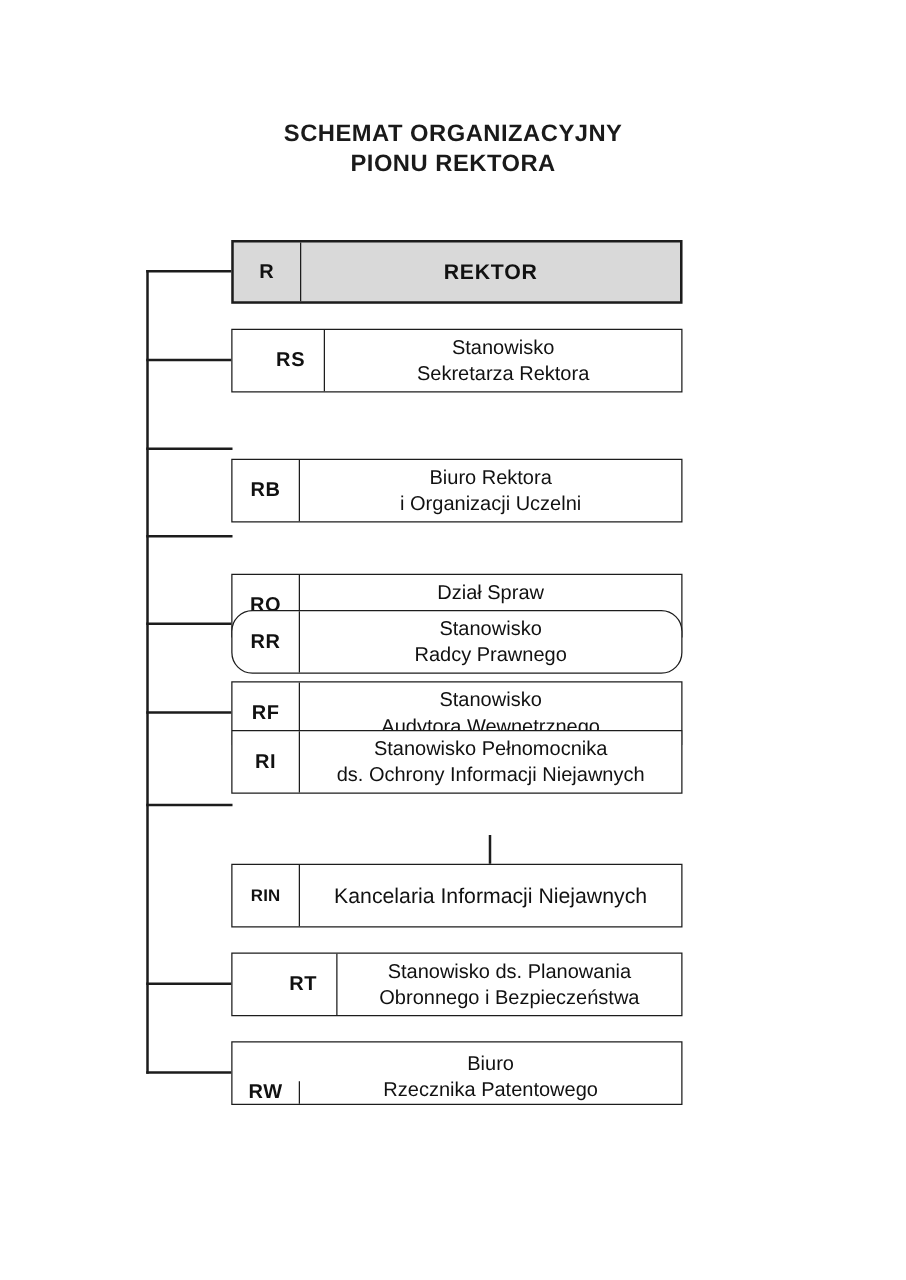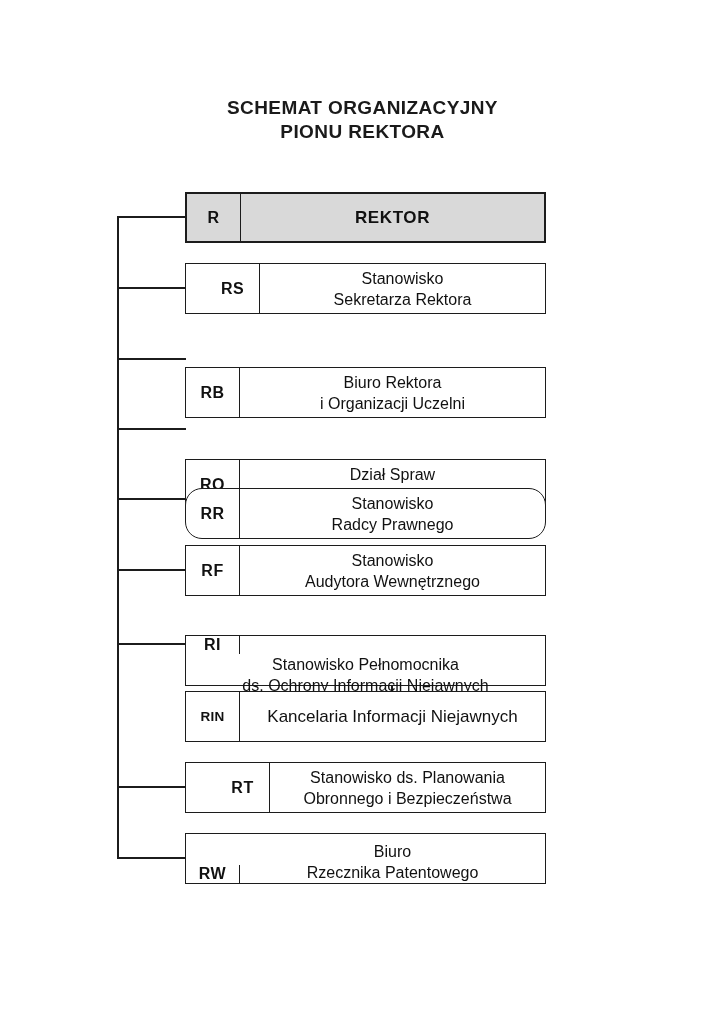--- a/index.html
+++ b/index.html
@@ -125,21 +125,21 @@
   </div>
 
   <div class="unit" style="top:545px;">
     <div class="code">RF</div>
     <div class="label">
       <span>Stanowisko</span>
       <span>Audytora Wewnętrznego</span>
     </div>
   </div>
 
-  <div class="unit" style="top:635px;flex-direction:column;">
+  <div class="unit" style="top:584px;">
     <div class="code">RI</div>
     <div class="label">
       <span>Stanowisko Pełnomocnika</span>
       <span>ds. Ochrony Informacji Niejawnych</span>
     </div>
   </div>
 
   <div class="unit small" style="top:691px;">
     <div class="code">RIN</div>
     <div class="label">

